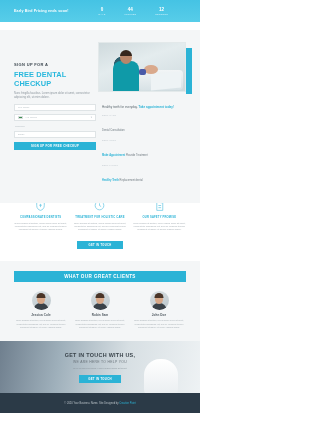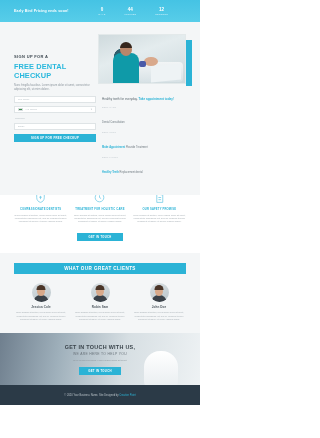--- a/index.html
+++ b/index.html
@@ -33,20 +33,21 @@
     color: #d6f2fa; font-size: 2.3px; display: block;
     letter-spacing: .2px; text-transform: uppercase;
   }
 
   
   .hero {
     background: #f4f6f7;
     padding: 12px 0 0 0;
     position: relative;
     height: 125px;
+    margin-top: 8px;
   }
   .hero-inner { display: flex; padding: 0 14px; }
   .hero-left { width: 86px; padding-top: 20px; }
   .kicker {
     font-size: 4px; font-weight: bold; color: #3f4a52;
     letter-spacing: .35px; text-transform: uppercase;
   }
   .headline {
     font-size: 7.4px; font-weight: bold; color: #29b8dd;
     letter-spacing: .1px; margin-top: 2.5px; line-height: 9px;

